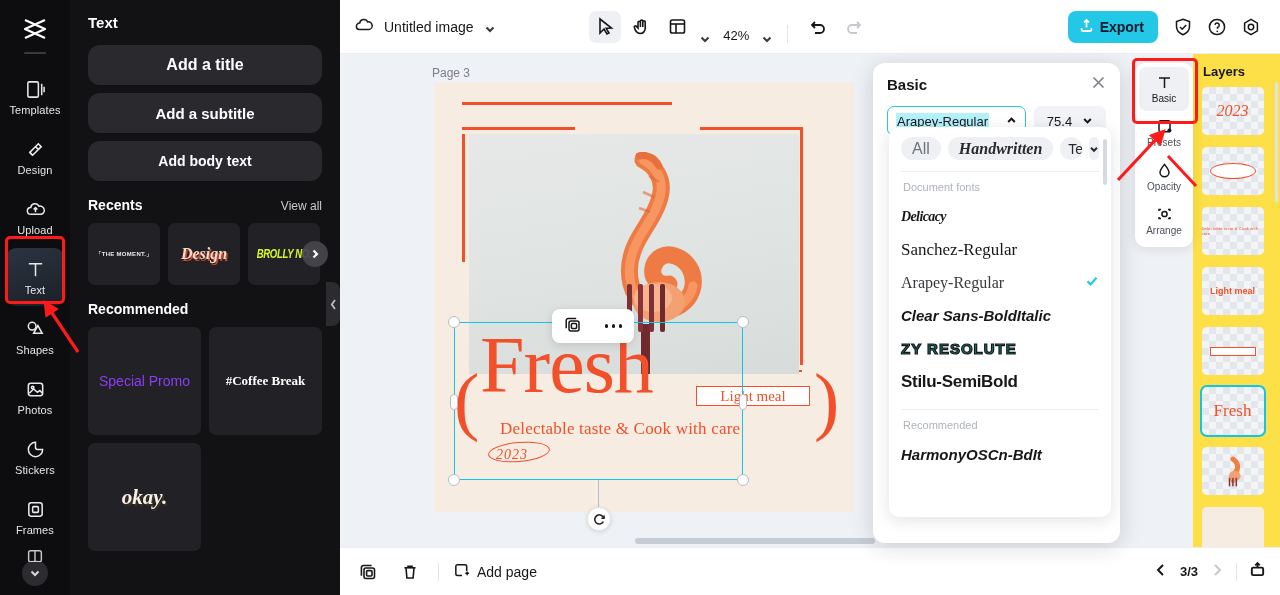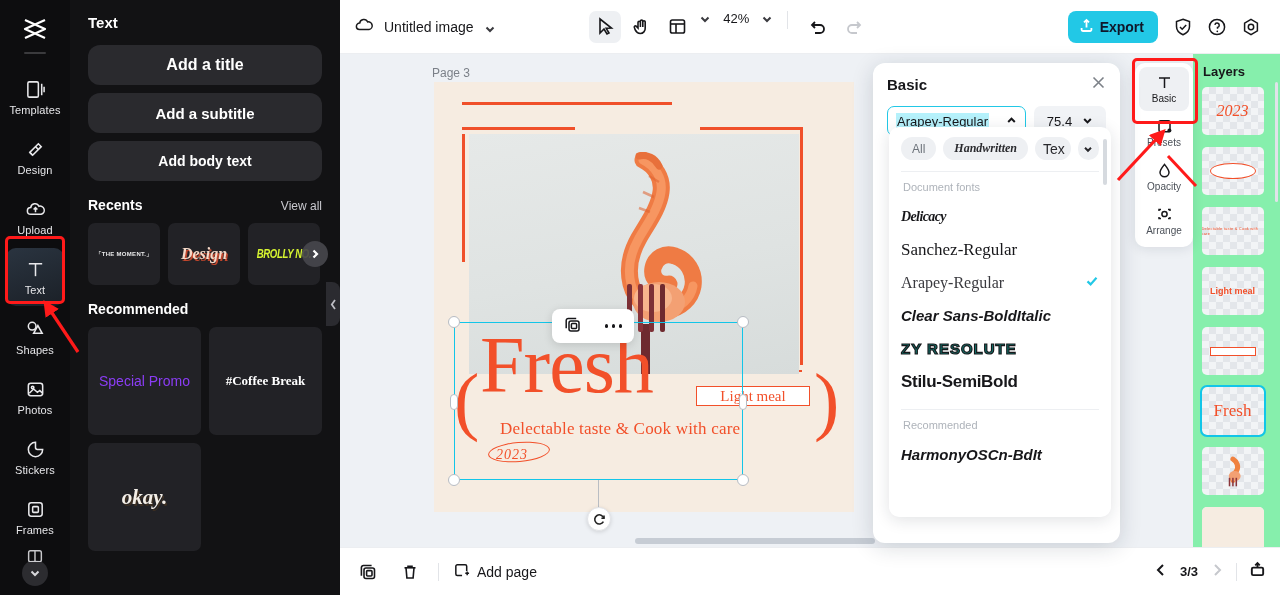--- a/index.html
+++ b/index.html
@@ -98,21 +98,21 @@
 
   .topbar {
     height: 54px; display: flex; align-items: center; padding: 0 14px;
     border-bottom: 1px solid #eceef1; background: #fff; flex: 0 0 54px;
   }
   .tb-left { display: flex; align-items: center; gap: 10px; }
   .tb-cloud svg { width: 20px; height: 20px; stroke: #1a1a1c; fill:none; stroke-width:1.5; }
   .doc-title { font-size: 14px; color: #17171a; }
   .chev { width: 12px; height: 12px; }
   .chev svg { width: 12px; height: 12px; stroke:#3a3a3f; fill:none; stroke-width:2; }
-  .tb-center { display: flex; align-items: flex-start; gap: 4px; margin-left: auto; margin-right: auto; }
+  .tb-center { display: flex; align-items: flex-end; gap: 4px; margin-left: auto; margin-right: auto; }
   .tool-btn { width: 32px; height: 32px; border-radius: 7px; display:flex; align-items:center; justify-content:center; cursor:pointer; }
   .tool-btn.sel { background: #eef0f3; }
   .tool-btn svg { width: 19px; height: 19px; stroke: #17171a; fill: none; stroke-width: 1.6; }
   .zoom-val { font-size: 13px; color: #17171a; margin-left: 8px; }
   .divider-v { width: 1px; height: 18px; background: #e2e4e8; margin: 0 10px; }
   .tb-right { display: flex; align-items: center; gap: 4px; margin-left: auto; }
   .undo svg, .redo svg { width: 18px; height: 18px; stroke: #17171a; fill:none; stroke-width: 1.8; }
   .redo svg { stroke: #c6c8cd; }
   .export-btn {
     height: 32px; padding: 0 14px 0 11px; border-radius: 8px; background: #22c8e6;
@@ -230,21 +230,21 @@
   .fp-size .v { font-size: 13px; color: #17171a; }
   .fp-size svg { width: 11px; height: 11px; stroke: #17171a; fill:none; stroke-width: 2; }
 
   .fp-list {
     position: absolute; left: 16px; top: 64px; width: 222px; height: 390px;
     background: #fff; border-radius: 10px; box-shadow: 0 3px 16px rgba(20,30,50,.13);
     padding: 10px 12px 0 12px; overflow: hidden;
   }
   .chips { display: flex; gap: 7px; align-items: center; }
   .chip { height: 23px; border-radius: 12px; background: #eef0f3; display: flex; align-items: center;
-          padding: 0 11px; font-size: 12px; color: #6d737b; cursor: pointer; white-space: nowrap;}
+          padding: 0 11px; font-size: 16px; color: #6d737b; cursor: pointer; white-space: nowrap;}
   .chip.hw { font-family: "Liberation Serif", serif; font-style: italic; color:#2a2a2e; font-weight:700; }
   .chip.tx { color: #2a2a2e; font-size: 14px; overflow:hidden; max-width: 42px; padding:0 8px;}
   .chip.more { width: 23px; padding: 0; justify-content: center; background: #eef0f3; }
   .chip.more svg { width: 10px; height: 10px; stroke: #2a2a2e; fill:none; stroke-width: 2; }
   .fp-sep { height: 1px; background: #edeff2; margin: 11px 0 9px 0; }
   .grp-label { font-size: 11px; color: #aeb3ba; margin: 2px 0 7px 2px; }
   .font-item { height: 33px; display: flex; align-items: center; justify-content: space-between; cursor: pointer; }
   .fi-name { color: #17171a; }
   .f-delicacy { font-family: "Liberation Serif", serif; font-style: italic; font-weight: 700; font-size: 14px; letter-spacing:-.6px;}
   .f-sanchez { font-family: "Liberation Serif", serif; font-size: 17px; }
@@ -270,21 +270,21 @@
   .rr-item .lb { font-size: 10px; color: #4b5058; }
   .rr-item.active .lb { color: #17171a; }
   .hl-red-basic {
     position: absolute; right: 82px; top: 58px; width: 66px; height: 66px;
     border: 3px solid #ff1a1a; border-radius: 5px; pointer-events: none; z-index: 70;
   }
 
   
   .layers {
     position: absolute; right: 0; top: 54px; width: 87px; height: 493px;
-    background: #86efac; padding: 10px 8px 0 0; z-index: 50; overflow: hidden;
+    background: #fde047; padding: 10px 8px 0 0; z-index: 50; overflow: hidden;
   }
   .layers-title { font-size: 13px; font-weight: 700; color: #17171a; margin-left: 10px; margin-bottom: 8px; }
   .layer-thumb {
     width: 62px; height: 48px; margin: 0 auto 12px auto; border-radius: 5px; position: relative;
     background-color: #f2f4f6;
     background-image:
       linear-gradient(45deg,#e3e6ea 25%,transparent 25%,transparent 75%,#e3e6ea 75%),
       linear-gradient(45deg,#e3e6ea 25%,transparent 25%,transparent 75%,#e3e6ea 75%);
     background-size: 14px 14px; background-position: 0 0, 7px 7px;
     display: flex; align-items: center; justify-content: center; cursor: pointer; overflow: hidden;

